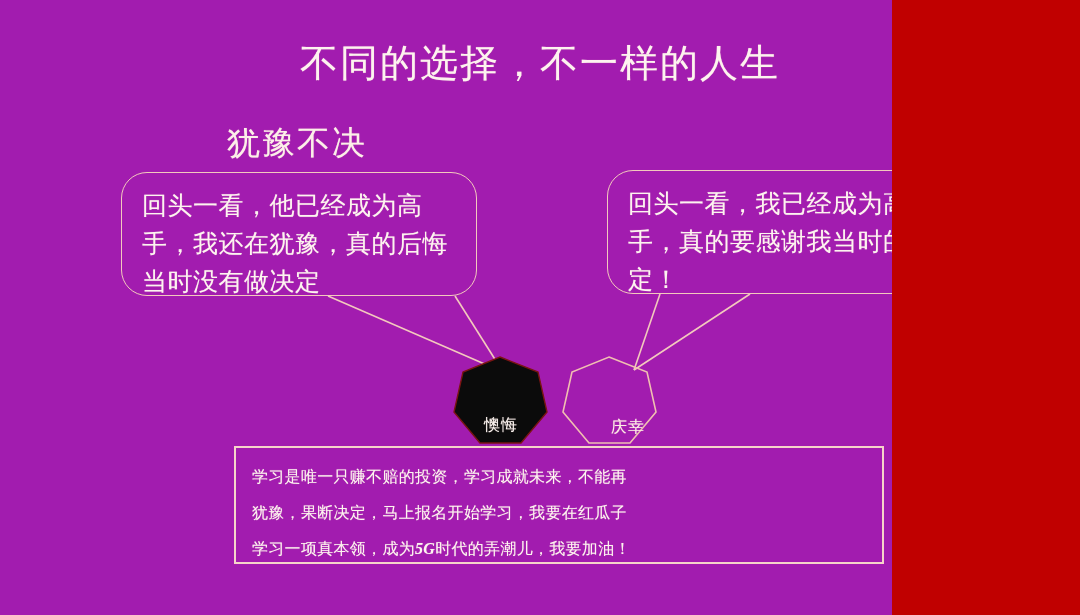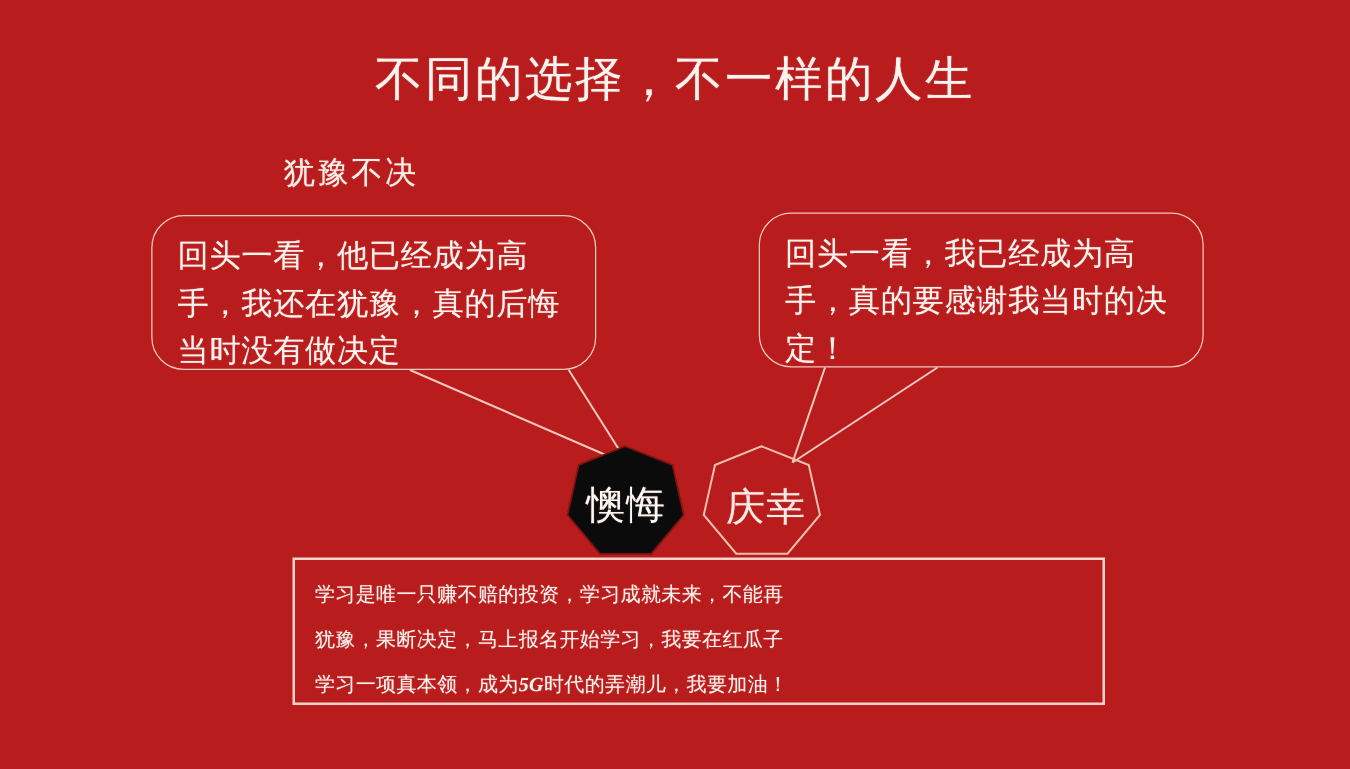--- a/index.html
+++ b/index.html
@@ -2,23 +2,23 @@
 <html><head>
 <meta charset="utf-8">
 <style>
   html, body {
     margin: 0;
     padding: 0;
     background: #c00000;
   }
   #slide {
     position: relative;
-    width: 1080px;
+    width: 892px;
     height: 615px;
-    background: #b91c1c;
+    background: #a21caf;
     overflow: hidden;
     font-family: "Liberation Serif", "DejaVu Serif", serif;
     -webkit-font-smoothing: antialiased;
   }
 
   
   #lineart {
     position: absolute;
     left: 0; top: 0;
     width: 1080px; height: 615px;
@@ -36,21 +36,21 @@
     letter-spacing: 2px;
     font-family: "Liberation Serif", "DejaVu Serif", serif;
     font-weight: 400;
     text-shadow: 0 0 1px rgba(255,220,210,.55);
   }
 
   
   .col-head {
     position: absolute;
     color: #fcefe9;
-    font-size: 25px;
+    font-size: 33px;
     letter-spacing: 2px;
     white-space: nowrap;
     text-shadow: 0 0 1px rgba(255,220,210,.5);
   }
   .col-head.left  { left: 227px; top: 121px; }
   .col-head.right { left: 613px; top: 121px; }
 
   
   .bubble {
     position: absolute;
@@ -63,24 +63,25 @@
     letter-spacing: 0.5px;
     padding: 14px 18px 12px 20px;
     text-shadow: 0 0 1px rgba(255,225,215,.45);
   }
   .bubble.left  { left: 121px; top: 172px; width: 356px; height: 124px; }
   .bubble.right { left: 607px; top: 170px; width: 356px; height: 124px; }
 
   
   .node-label {
     position: absolute;
-    font-size: 31px;
+    font-size: 16px;
     letter-spacing: 1px;
     white-space: nowrap;
     text-shadow: 0 0 1px rgba(255,225,215,.5);
+    margin-top: 32px;
   }
   .node-label.regret {
     left: 466px; top: 383px; width: 70px;
     text-align: center;
     color: #fdf6f3;
   }
   .node-label.lucky {
     left: 573px; top: 385px; width: 72px;
     text-align: right;
     color: #fdece6;

